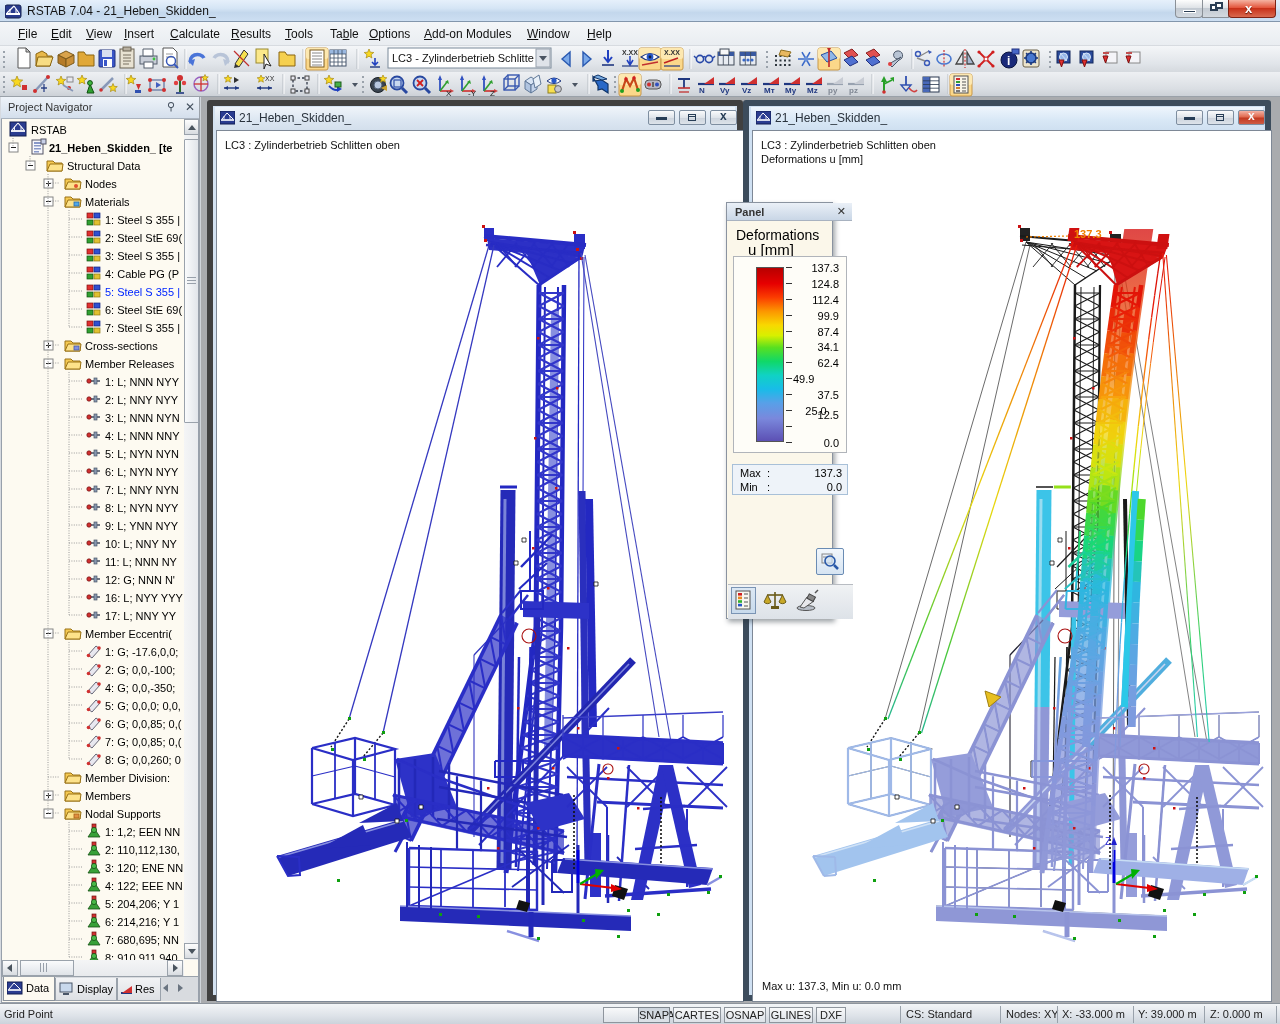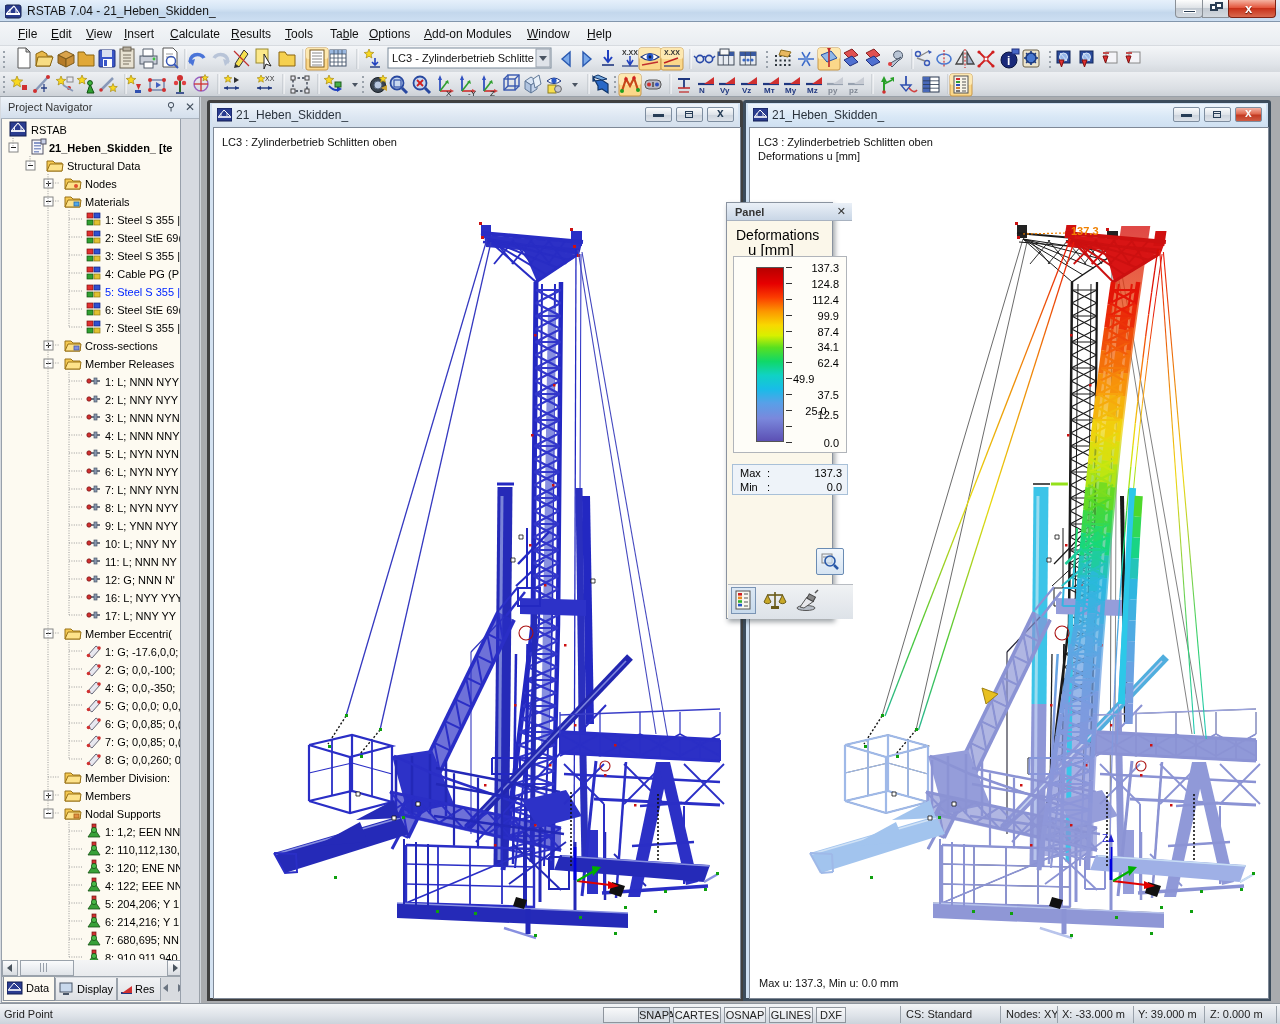--- a/index.html
+++ b/index.html
@@ -9,23 +9,23 @@
  border-bottom:1px solid #8296ac;}
 #titlebar .ttxt{position:absolute;left:27px;top:4px;font-size:12px;color:#151515;}
 #menubar{left:0;top:22px;width:1280px;height:24px;background:linear-gradient(#f4f6f8,#e9edf1);border-bottom:1px solid #d7dbe0;}
 .mi{position:absolute;top:5px;font-size:12px;color:#111;}
 .mi u{text-decoration:underline;}
 #tb1{left:0;top:46px;width:1280px;height:26px;background:linear-gradient(#f4f6f8,#e0e4e9 70%,#d5d9de);}
 #tb2{left:0;top:72px;width:1280px;height:25px;background:linear-gradient(#eef0f3,#dadee3 70%,#ccd1d7);border-bottom:1px solid #9aa1a9;}
 #statusbar{left:0;top:1003px;width:1280px;height:21px;background:linear-gradient(#f3f5f7,#dde2e8 60%,#ccd3db);border-top:1px solid #8d949c;font-size:11px;color:#222;}
 #nav{left:0;top:97px;width:200px;height:906px;background:#d6dae0;border-right:1px solid #9aa1a9;}
 #navhdr{left:1px;top:0px;width:198px;height:22px;background:linear-gradient(#eef3f9,#d4dfec);border-bottom:1px solid #aab4c0;color:#333;}
-#navbody{left:1px;top:22px;width:180px;height:884px;background:#fdfaf1;border:1px solid #98a0ab;border-top:none;overflow:hidden;}
+#navbody{left:1px;top:22px;width:198px;height:884px;background:#fdfaf1;border:1px solid #98a0ab;border-top:none;overflow:hidden;}
 #mdi{left:201px;top:97px;width:1079px;height:906px;background:#a9abae;}
-.cw{position:absolute;border:3px solid #404040;border-radius:3px 3px 0 0;background:#d4e2f1;}
+.cw{position:absolute;border:6px solid #404040;border-radius:3px 3px 0 0;background:#d4e2f1;}
 .cwtitle{position:absolute;left:2px;top:1px;right:2px;height:23px;font-size:12px;color:#29323c;}
 .cwclient{position:absolute;background:#fff;border:1px solid #7e8896;}
 .cbtn{position:absolute;width:27px;height:15px;border:1px solid #7e8ea0;border-radius:2px;background:linear-gradient(#fafbfc,#dfe4ea 50%,#ccd3dc 52%,#dde3ea);}
 .lbl{position:absolute;font-size:11px;color:#101010;white-space:pre;}
 #panel{left:726px;top:202px;width:107px;height:417px;background:#fbf7ea;border:1px solid #8a93a0;box-shadow:2px 3px 5px rgba(40,50,60,.45);}
 #panelhdr{position:absolute;left:0;top:0;width:125px;height:18px;background:linear-gradient(#eaf0f7,#c9d6e6);border-bottom:1px solid #a8b2c0;}
 .sbbtn{position:absolute;top:3px;height:16px;border:1px solid #8e959d;background:linear-gradient(#f8f9fa,#dde2e8);font-size:11px;color:#222;text-align:center;padding-top:1px;}
 </style></head><body>
 <div id="titlebar" class="abs">
 <svg class="abs" style="left:5px;top:3px" width="17" height="16" viewBox="0 0 17 16">

